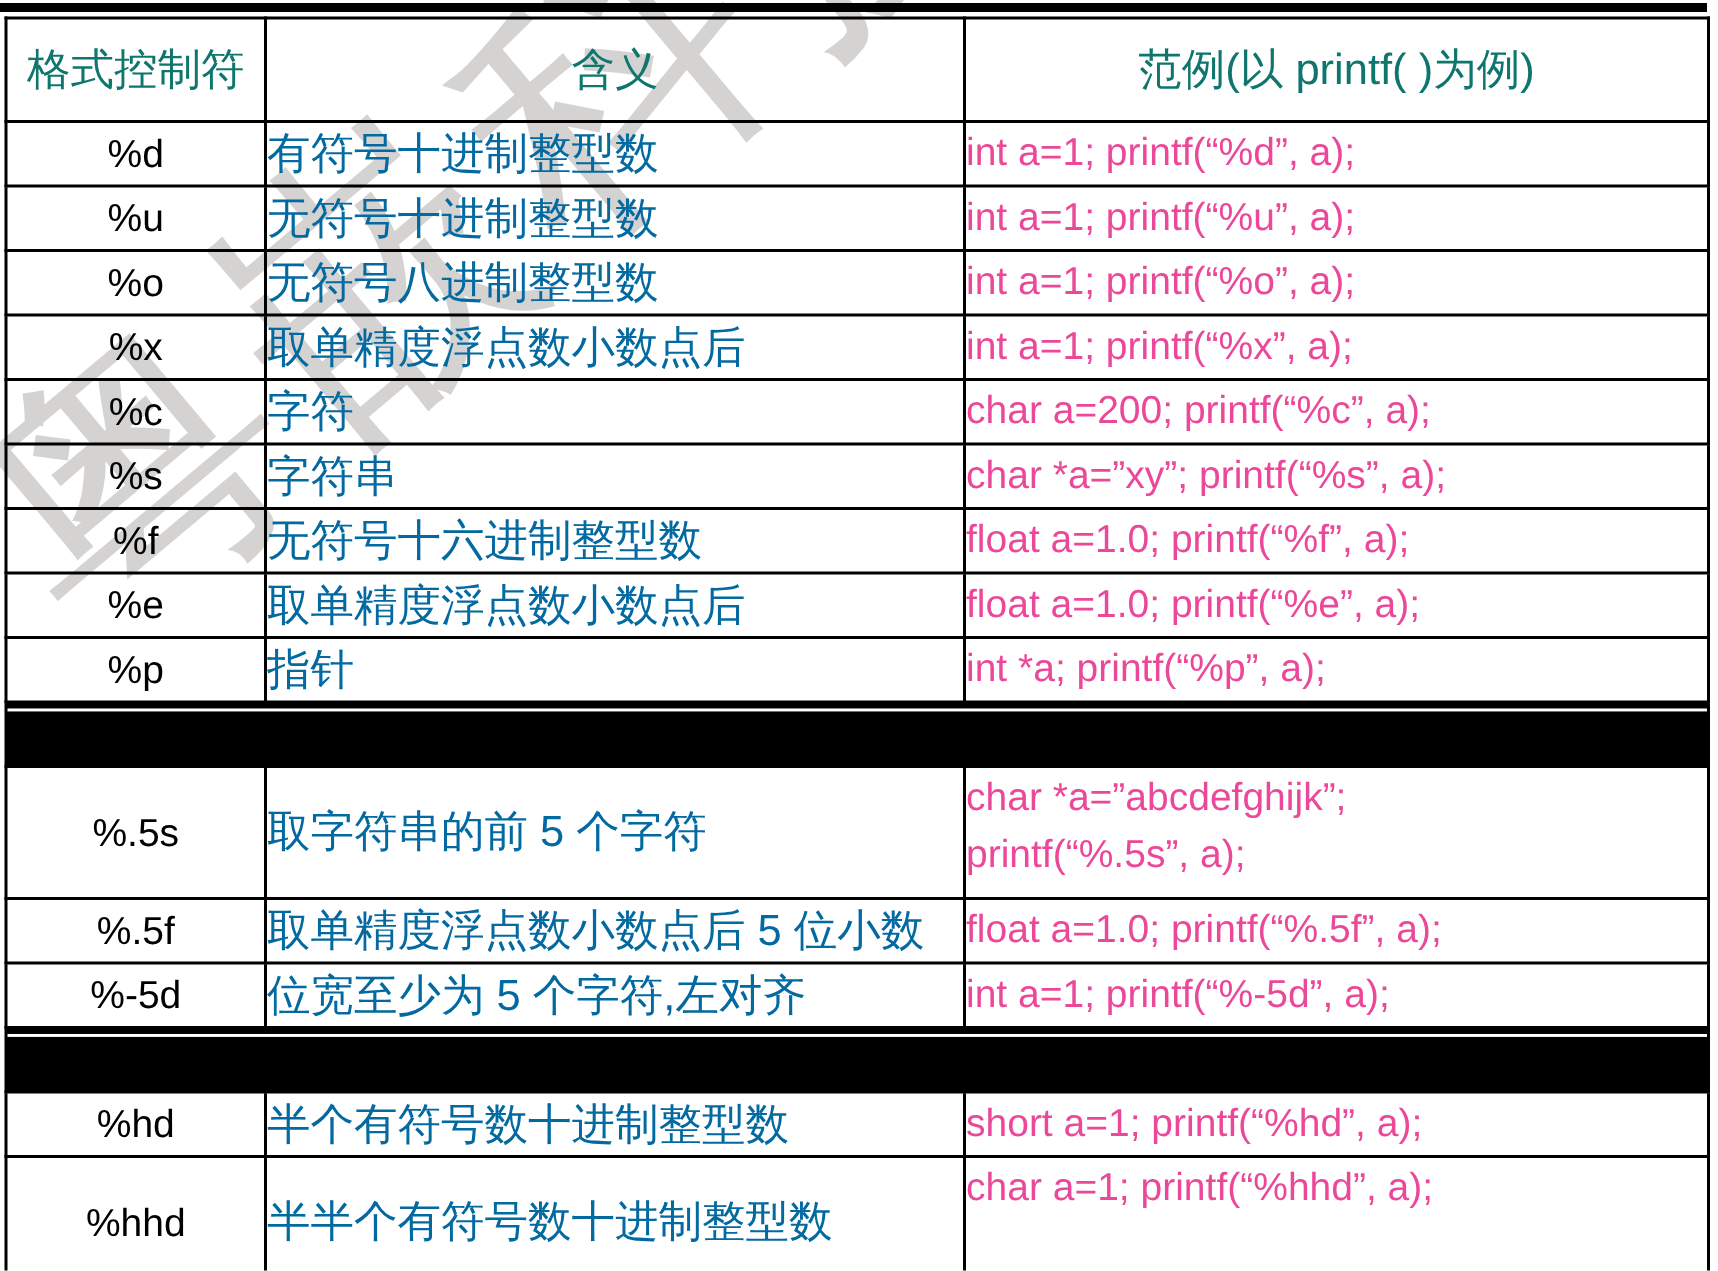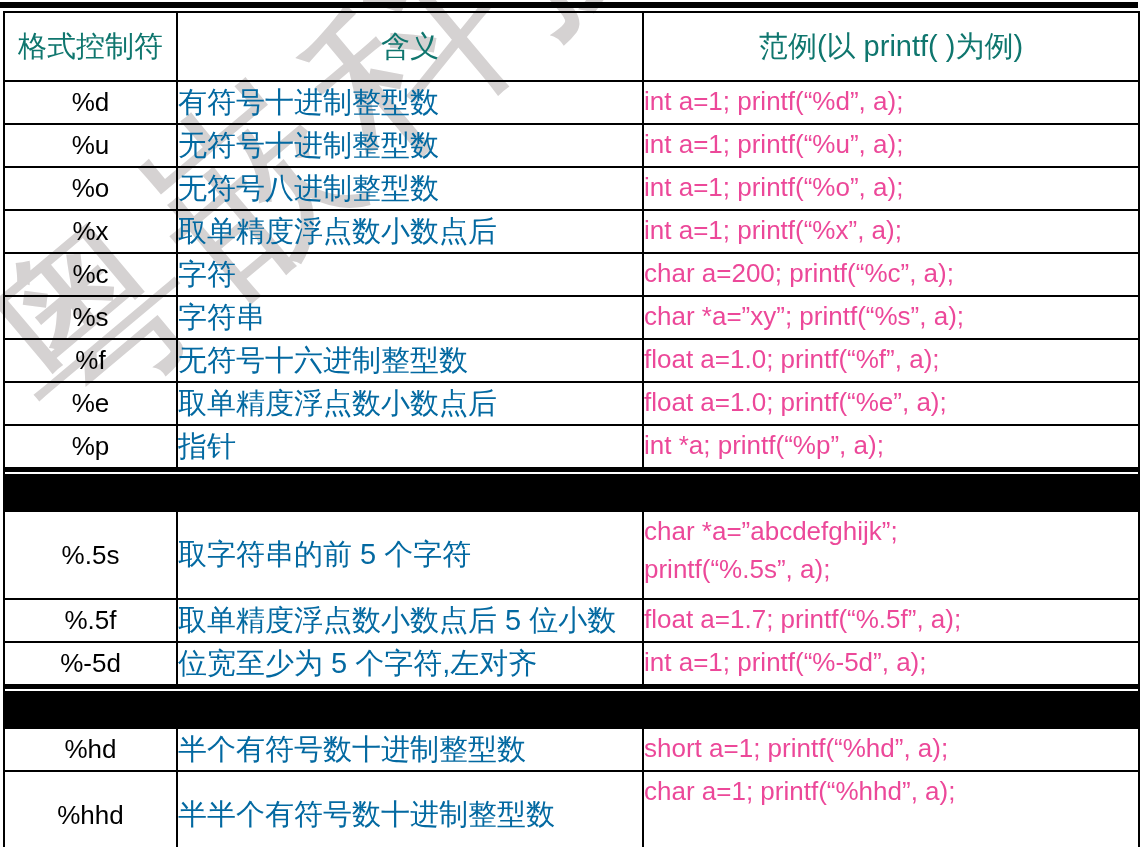--- a/index.html
+++ b/index.html
@@ -189,21 +189,21 @@
           <td class="meaning">取字符串的前 5 个字符</td>
           <td class="example">
             <div class="ln">char *a=”abcdefghijk”;</div>
             <div class="ln">printf(“%.5s”, a);</div>
           </td>
         </tr>
         <tr>
           <td class="spec">%.5f</td>
           <td class="meaning">取单精度浮点数小数点后 5 位小数</td>
           <td class="example">
-            <div class="ln">float a=1.7; printf(“%.5f”, a);</div>
+            <div class="ln">float a=1.0; printf(“%.5f”, a);</div>
           </td>
         </tr>
         <tr>
           <td class="spec">%-5d</td>
           <td class="meaning">位宽至少为 5 个字符,左对齐</td>
           <td class="example">
             <div class="ln">int a=1; printf(“%-5d”, a);</div>
           </td>
         </tr>
         <tr class="sep">

